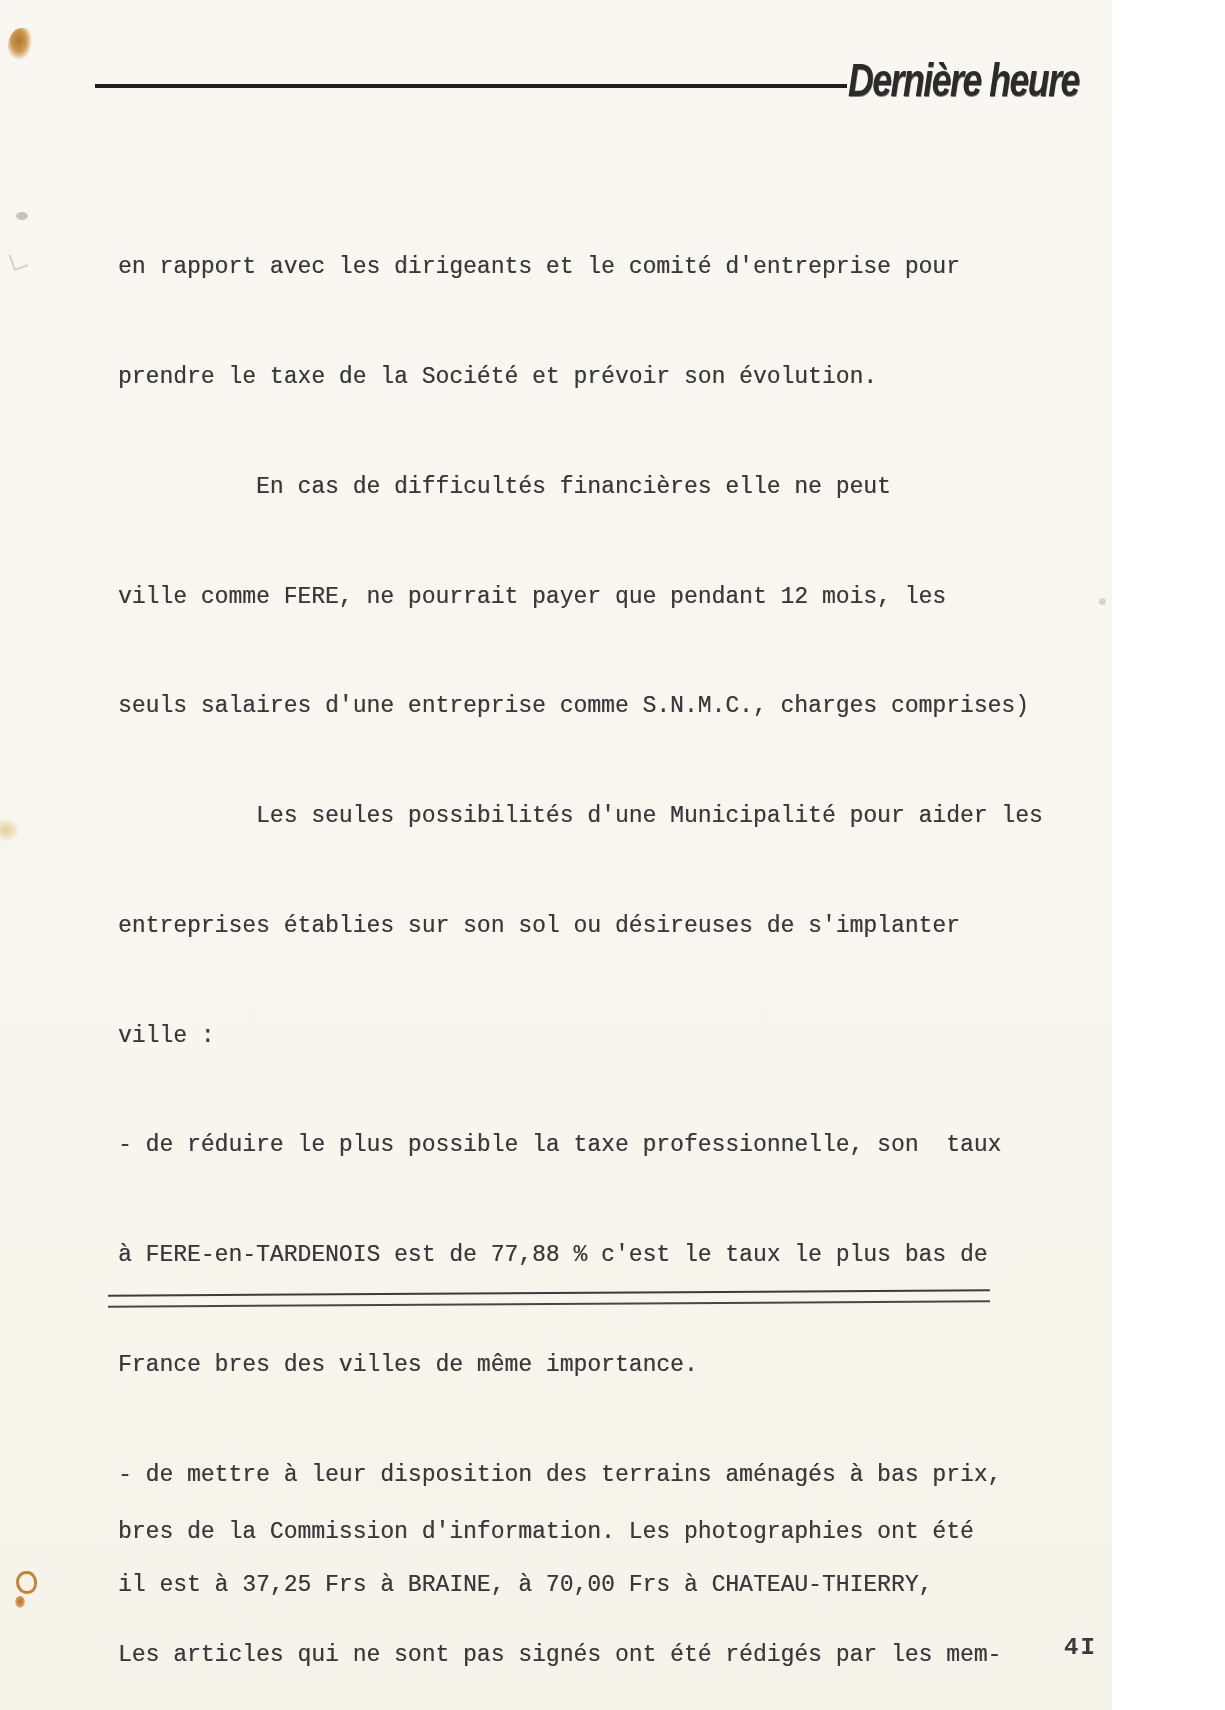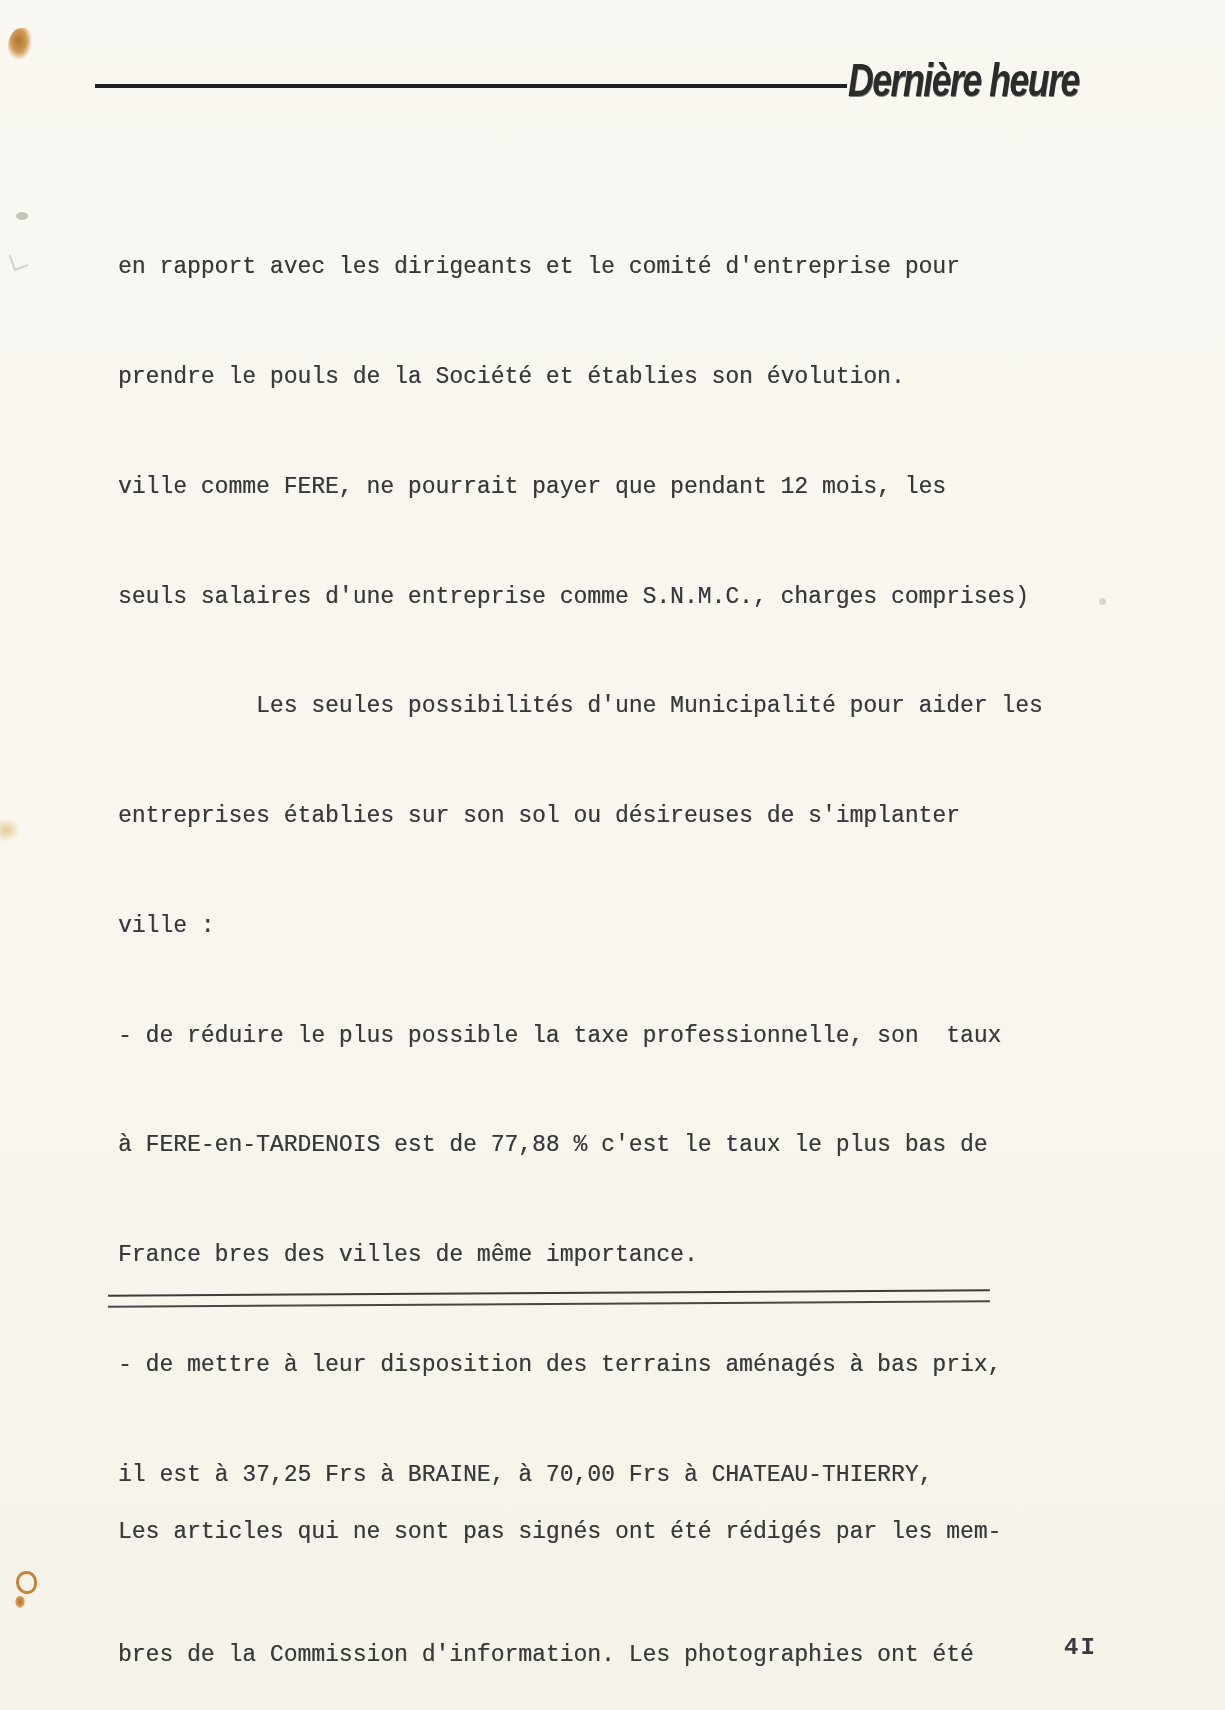--- a/index.html
+++ b/index.html
@@ -1,18 +1,18 @@
 <!DOCTYPE html>
 <html><head>
 <meta charset="utf-8">
 <style>
   html, body { margin: 0; padding: 0; }
   .page {
     position: relative;
-    width: 1225px;
+    width: 1112px;
     height: 1710px;
     background: linear-gradient(180deg, #f9f7f1 0%, #f8f6ee 55%, #f5f3e9 100%);
     overflow: hidden;
     font-family: "Liberation Mono", "DejaVu Sans Mono", monospace;
     color: #38383b;
   }
 
   
   .header-rule {
     position: absolute;
@@ -121,21 +121,22 @@
 </head>
 <body>
 
 <div class="page">
 
   <div class="header-rule"></div>
   <div class="header-title">Dernière heure</div>
 
   <div class="body-text">
     <div class="tline">en rapport avec les dirigeants et le comité d'entreprise pour</div>
-    <div class="tline">prendre le pouls de la Société et établies son évolution.</div>
+    <div class="tline">prendre le taxe de la Société et prévoir son évolution.</div>
+    <div class="tline">          En cas de difficultés financières elle ne peut</div>
     <div class="tline">ville comme FERE, ne pourrait payer que pendant 12 mois, les</div>
     <div class="tline">seuls salaires d'une entreprise comme S.N.M.C., charges comprises)</div>
     <div class="tline">          Les seules possibilités d'une Municipalité pour aider les</div>
     <div class="tline">entreprises établies sur son sol ou désireuses de s'implanter</div>
     <div class="tline">ville :</div>
     <div class="tline">- de réduire le plus possible la taxe professionnelle, son  taux</div>
     <div class="tline">à FERE-en-TARDENOIS est de 77,88 % c'est le taux le plus bas de</div>
     <div class="tline">France bres des villes de même importance.</div>
     <div class="tline">- de mettre à leur disposition des terrains aménagés à bas prix,</div>
     <div class="tline">il est à 37,25 Frs à BRAINE, à 70,00 Frs à CHATEAU-THIERRY,</div>
@@ -151,22 +152,22 @@
     
     
     
     
     
   </div>
 
   <div class="double-rule"></div>
 
   <div class="footer-text">
+    <div class="tline">bres de la Commission d'information. Les photographies ont été</div>
     <div class="tline">Les articles qui ne sont pas signés ont été rédigés par les mem-</div>
-    <div class="tline">bres de la Commission d'information. Les photographies ont été</div>
     
     
     
   </div>
 
   <div class="page-number">4I</div>
 
   <div class="stain stain-a"></div>
   <div class="stain stain-b"></div>
   <div class="stain stain-c"></div>

